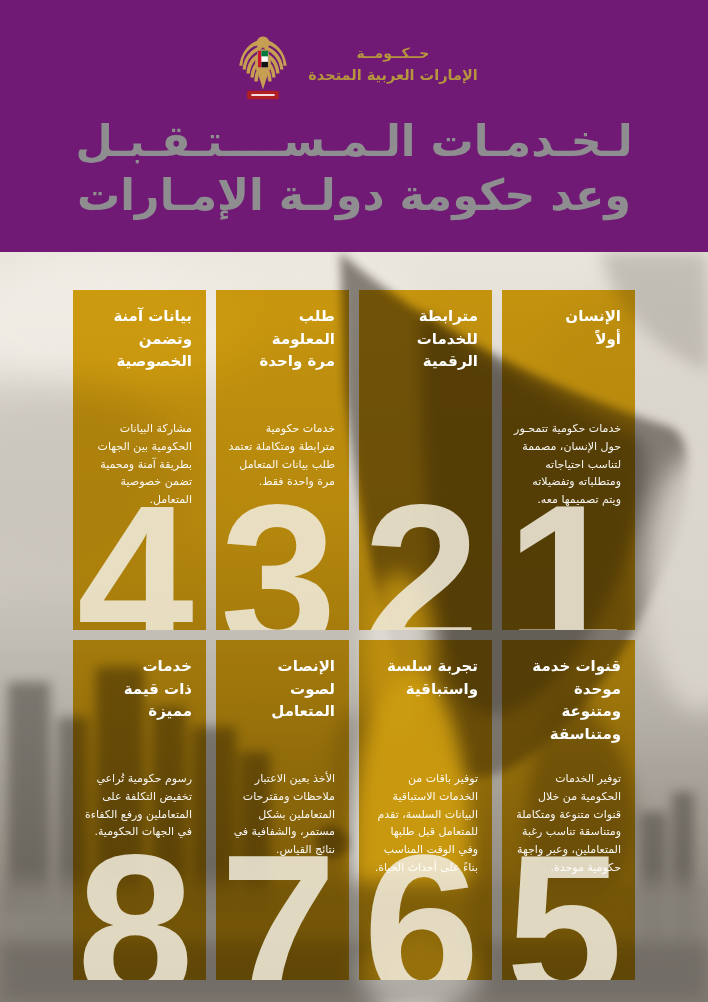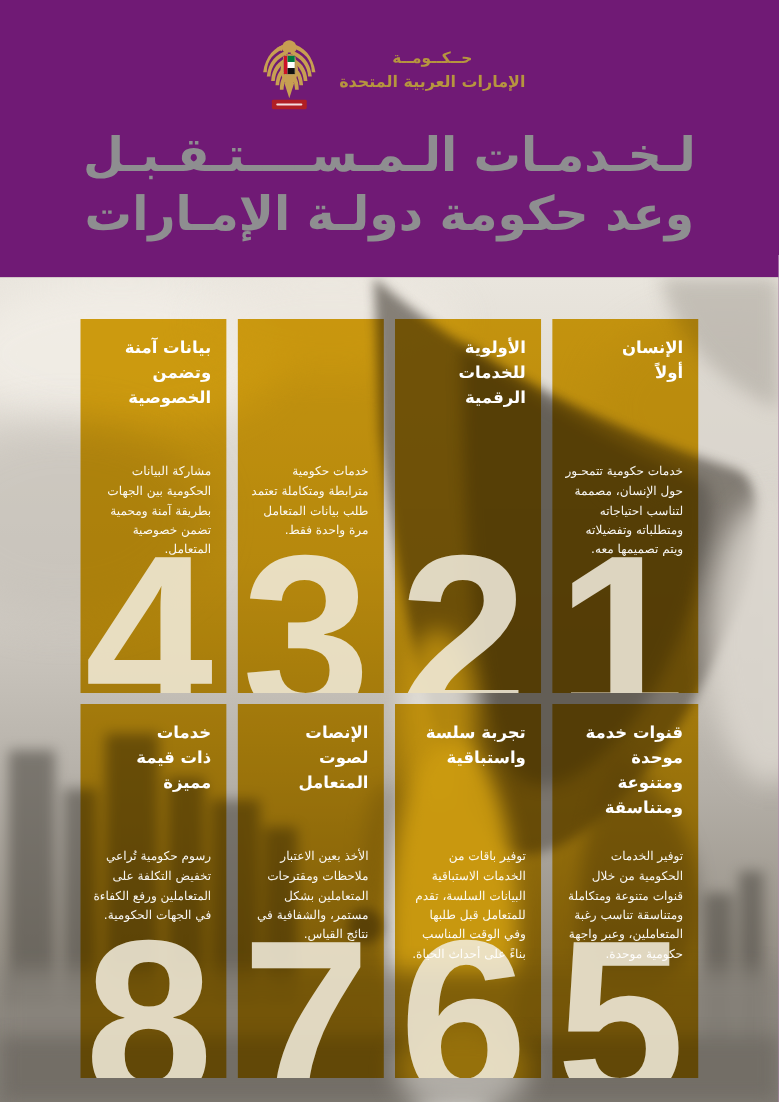--- a/index.html
+++ b/index.html
@@ -128,28 +128,31 @@
         <div class="card-bg"></div>
         <div class="card-number">1</div>
         <div class="card-title">الإنسان
 أولاً</div>
         <div class="card-body">خدمات حكومية تتمحـور حول الإنسان، مصممة لتناسب احتياجاته ومتطلباته وتفضيلاته ويتم تصميمها معه.</div>
       </div>
 
       <div class="card">
         <div class="card-bg"></div>
         <div class="card-number">2</div>
-        <div class="card-title">الأولوية
+        <div class="card-title">مترابطة
 للخدمات
 الرقمية</div>
       </div>
 
       <div class="card">
         <div class="card-bg"></div>
         <div class="card-number">3</div>
+        <div class="card-title">طلب
+المعلومة
+مرة واحدة</div>
         <div class="card-body">خدمات حكومية مترابطة ومتكاملة تعتمد طلب بيانات المتعامل مرة واحدة فقط.</div>
       </div>
 
       <div class="card">
         <div class="card-bg"></div>
         <div class="card-number">4</div>
         <div class="card-title">بيانات آمنة
 وتضمن
 الخصوصية</div>
         <div class="card-body">مشاركة البيانات الحكومية بين الجهات بطريقة آمنة ومحمية تضمن خصوصية المتعامل.</div>

